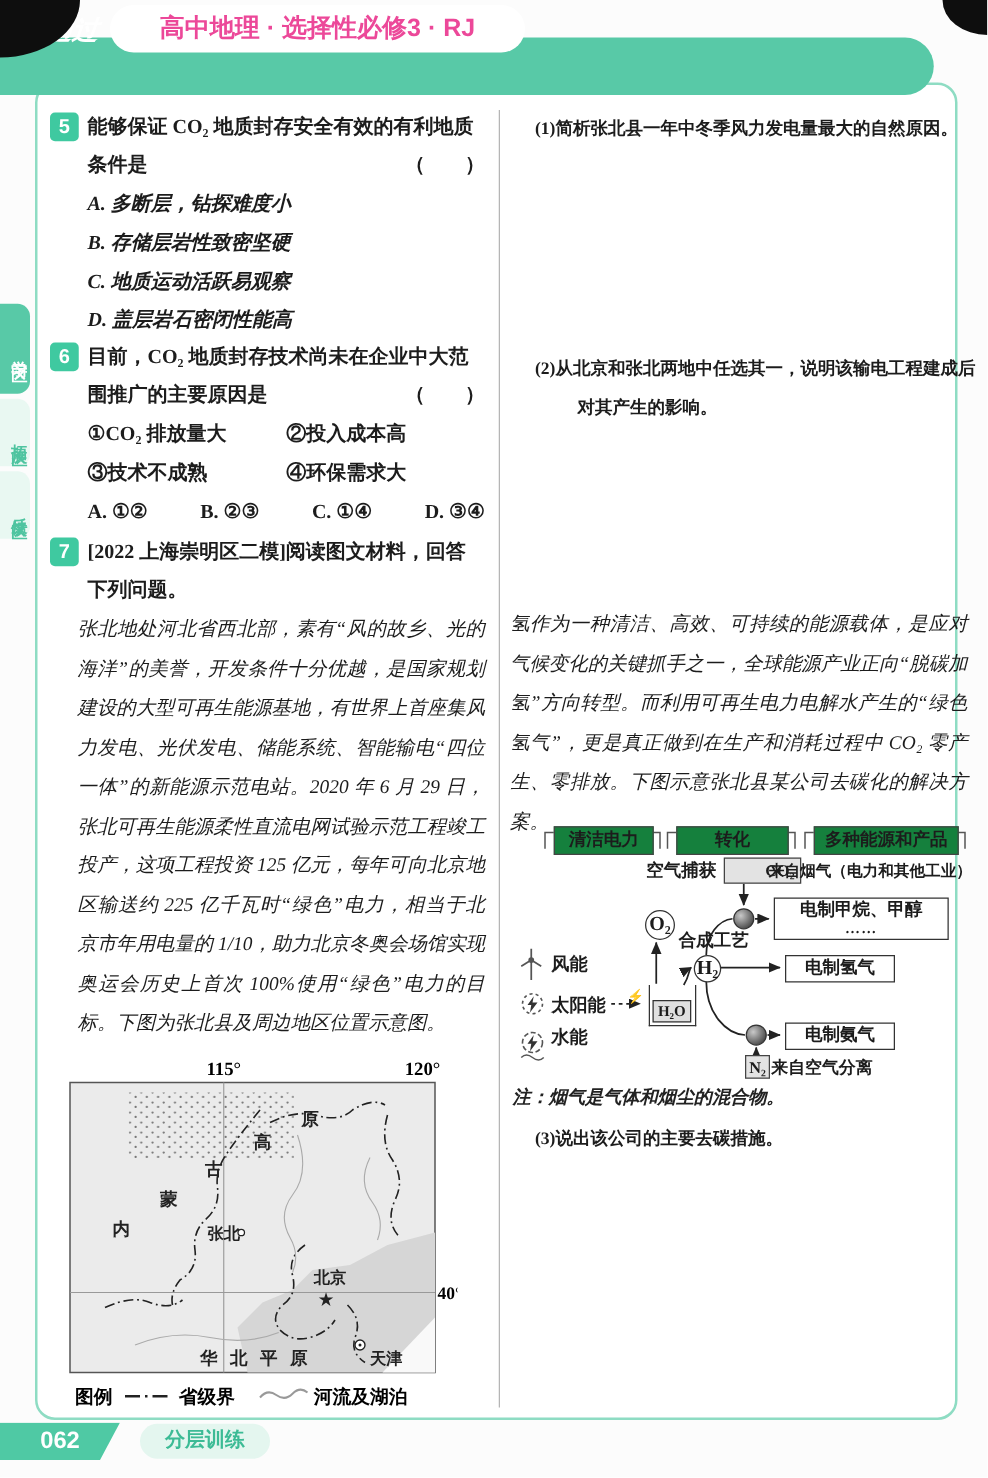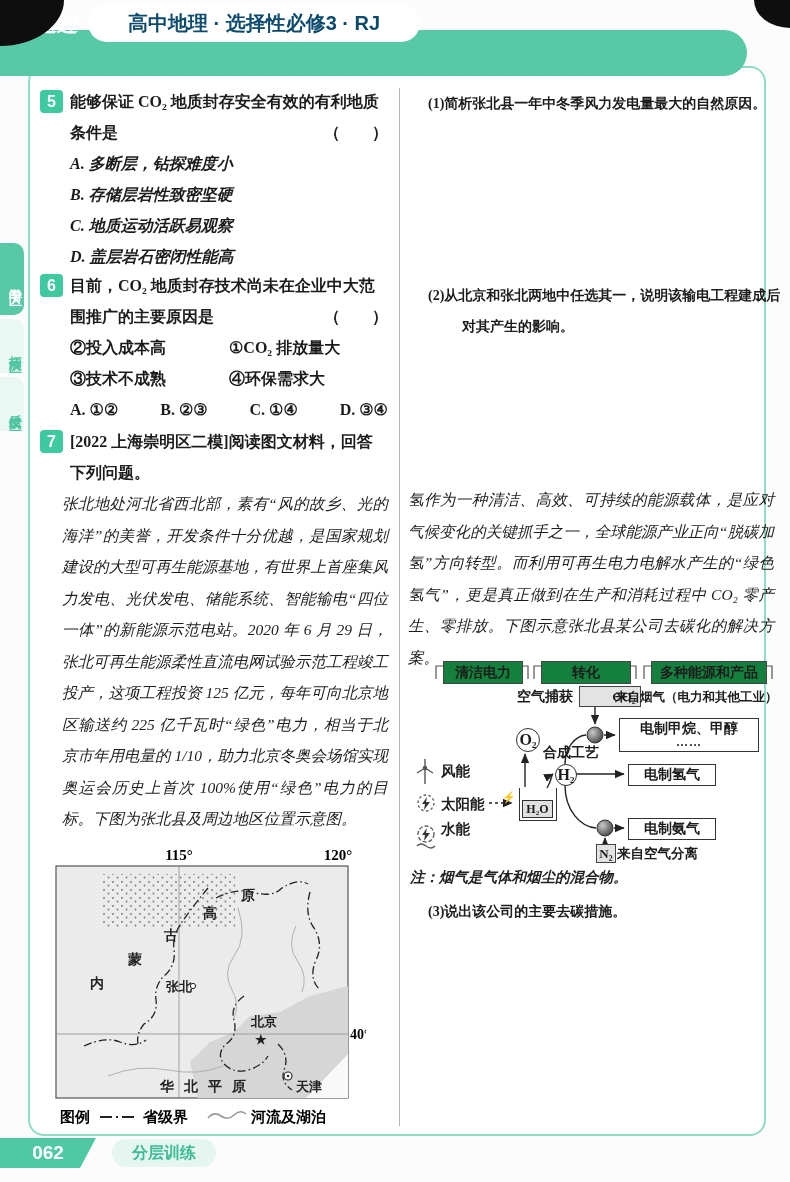--- a/index.html
+++ b/index.html
@@ -10,21 +10,21 @@
              border-bottom-right-radius:100%;}
   .corner-tr{position:absolute;right:0;top:0;width:36px;height:28px;background:#0e0e0e;
              border-bottom-left-radius:100%;}
   
   .band{position:absolute;left:0;top:30px;width:747px;height:46px;background:#58c9a7;
         border-radius:0 23px 23px 0;}
   .logo{position:absolute;left:16px;top:10px;color:#fff;font-weight:bold;font-style:italic;
         font-size:21px;font-family:"Liberation Sans","DejaVu Sans",sans-serif;transform:skewX(-6deg);}
   .title-pill{position:absolute;left:88px;top:4px;width:332px;height:38px;background:#fff;
         border-radius:19px;text-align:center;line-height:38px;font-weight:bold;font-size:20px;
-        font-family:"Liberation Sans","DejaVu Sans",sans-serif;color:#0c4a6e;}
+        font-family:"Liberation Sans","DejaVu Sans",sans-serif;color:#ec4899;}
   
   .frame{position:absolute;left:28px;top:66px;width:734px;height:1066px;background:#fff;
          border:2px solid #8edcc3;border-radius:16px;}
   .divider{position:absolute;left:399px;top:88px;width:1px;height:1038px;background:#b5b5b5;}
   
   .tab{position:absolute;left:0;width:24px;text-align:center;
        writing-mode:vertical-rl;text-orientation:upright;letter-spacing:3px;
        font-family:"Liberation Sans","DejaVu Sans",sans-serif;font-weight:bold;font-size:13px;
        border-radius:0 10px 10px 0;padding-top:6px;box-sizing:border-box;}
   .tab.active{top:243px;height:72px;background:#58c9a7;color:#fff;}
@@ -104,22 +104,22 @@
     <div class="opt">D. 盖层岩石密闭性能高</div>
   </div>
 
   <div class="q" style="top:270px;">
     <span class="qbadge">6</span>
     <div class="qbody">
       <span>目前，CO₂ 地质封存技术尚未在企业中大范围推广的主要原因是</span>
       <span class="bracket">（　　）</span>
     </div>
     <div class="itemgrid">
+      <span>①CO₂ 排放量大</span>
       <span>②投入成本高</span>
-      <span>①CO₂ 排放量大</span>
       <span>③技术不成熟</span>
       <span>④环保需求大</span>
     </div>
     <div class="choices">
       <span>A. ①②</span>
       <span>B. ②③</span>
       <span>C. ①④</span>
       <span>D. ③④</span>
     </div>
   </div>

